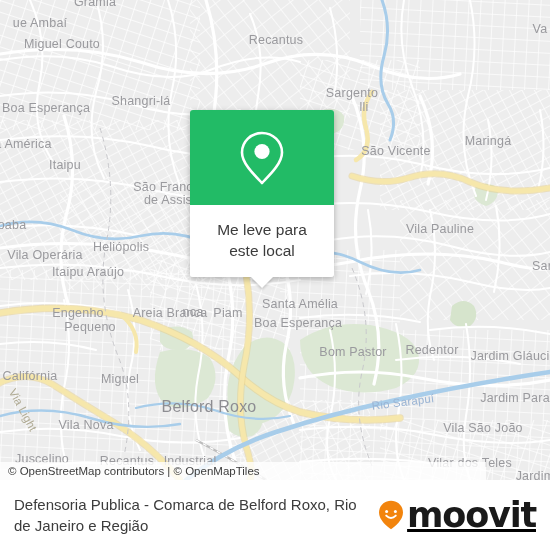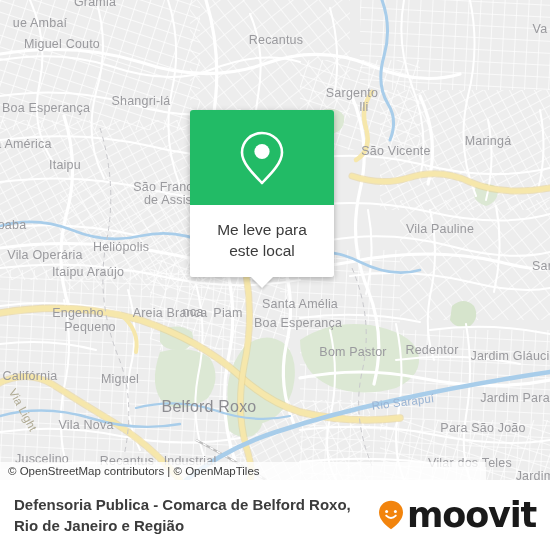--- a/index.html
+++ b/index.html
@@ -158,27 +158,27 @@
     padding: 0 14px 0 14px;
   }
   .footer-title {
     flex: 1 1 auto;
     font-size: 15px;
     line-height: 21px;
     color: #3c3c3c;
     font-family: "Liberation Sans", sans-serif;
     padding-right: 10px;
     max-width: 390px;
-    font-weight: bold;
   }
   .brand {
     flex: 0 0 auto;
     display: flex;
     align-items: center;
     gap: 2px;
+    text-decoration: underline;
   }
   .brand-pin {
     width: 26px;
     height: 30px;
     flex: 0 0 auto;
     margin-right: 1px;
   }
   .brand-word {
     font-size: 35px;
     font-weight: bold;
@@ -354,21 +354,21 @@
         <div class="maplabel" style="left: 78px; top: 313px;">Engenho</div>
         <div class="maplabel" style="left: 90px; top: 327px;">Pequeno</div>
         <div class="maplabel" style="left: 353px; top: 352px;">Bom Pastor</div>
         <div class="maplabel" style="left: 432px; top: 350px; text-align: center;">Redentor</div>
         <div class="maplabel" style="left: 510px; top: 356px;">Jardim Gláuci</div>
         <div class="maplabel" style="left: 30px; top: 376px;">Califórnia</div>
         <div class="maplabel" style="left: 120px; top: 379px;">Miguel</div>
         <div class="maplabel" style="left: 515px; top: 398px;">Jardim Para</div>
         <div class="maplabel big" style="left: 209px; top: 407px;">Belford Roxo</div>
         <div class="maplabel" style="left: 70px; top: 425px; margin-left: 16px;">Vila Nova</div>
-        <div class="maplabel" style="left: 483px; top: 428px;">Para São João</div>
+        <div class="maplabel" style="left: 483px; top: 428px;">Vila São João</div>
         <div class="maplabel" style="left: 42px; top: 459px;">Juscelino</div>
         <div class="maplabel" style="left: 127px; top: 461px;">Recantus</div>
         <div class="maplabel" style="left: 190px; top: 461px;">Industrial</div>
         <div class="maplabel" style="left: 470px; top: 463px; text-align: center;">Vilar dos Teles</div>
         <div class="maplabel" style="left: 535px; top: 476px;">Jardim</div>
         <div class="maplabel water" style="left: 403px; top: 402px; transform: translate(-50%, -50%) rotate(-7deg);">Rio Sarapuí</div>
         <div class="maplabel road" style="left: 23px; top: 410px; transform: translate(-50%, -50%) rotate(62deg);">Via Light</div>
       </div>
 
     <div class="attribution">

